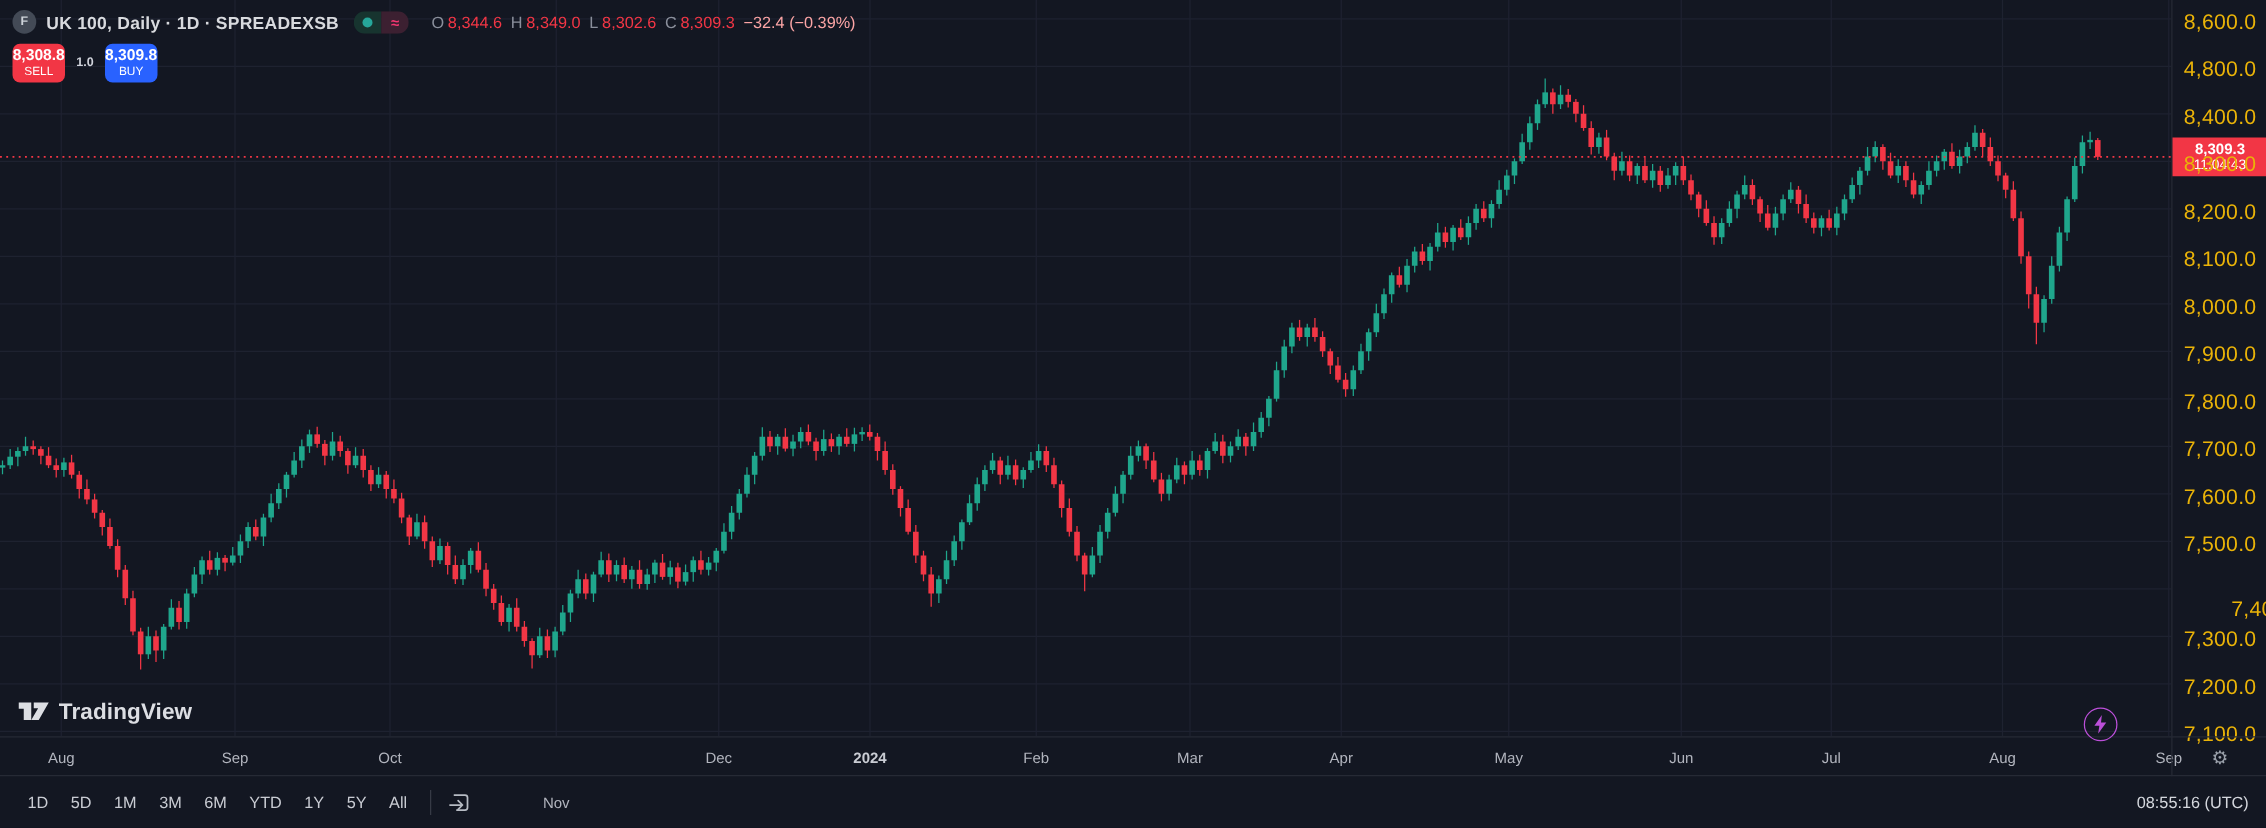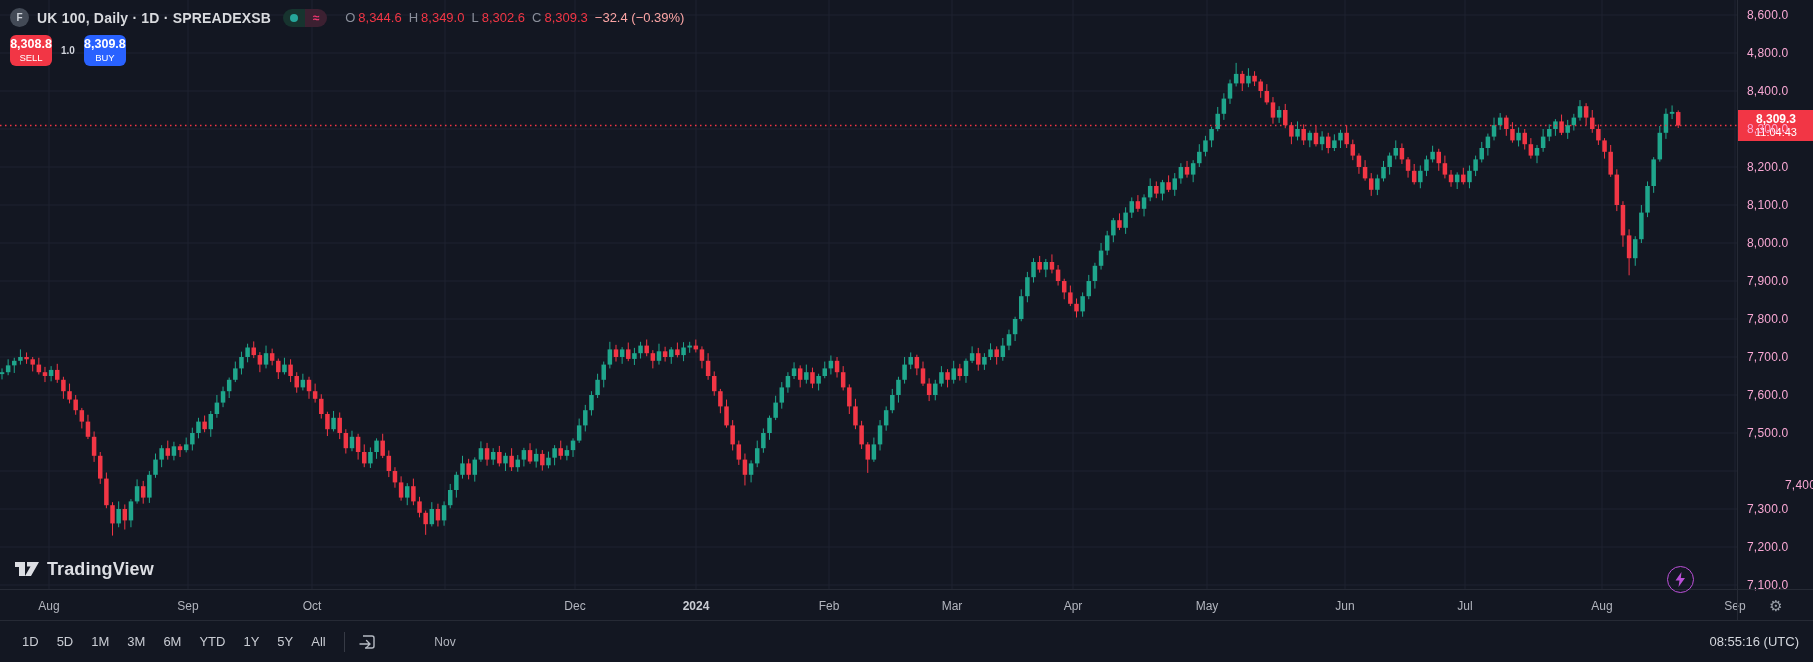--- a/index.html
+++ b/index.html
@@ -3,21 +3,21 @@
 <meta charset="utf-8">
 <style>
   html,body{margin:0;padding:0;background:#131722;width:1813px;height:662px;overflow:hidden;
     font-family:"Liberation Sans","DejaVu Sans",sans-serif;-webkit-font-smoothing:antialiased;}
   #app{position:relative;width:1813px;height:662px;background:#131722;color:#b2b5be;}
   
   #pane{position:absolute;left:0;top:0;width:1737px;height:589px;}
   #pane svg{display:block;}
   
   #price-axis{position:absolute;left:1737px;top:0;width:76px;height:589px;border-left:1px solid #262a35;}
-  .ptick{position:absolute;left:9px;font-size:12px;color:#f9a8d4;letter-spacing:.2px;}
+  .ptick{position:absolute;left:9px;font-size:17px;color:#eab308;letter-spacing:.2px;}
   #last-price-label{position:absolute;left:0px;width:76px;box-sizing:border-box;background:#f23645;color:#fff;
     text-align:center;padding:3px 4px 2px 4px;line-height:13px;}
   #last-price-label .lp{font-size:12px;font-weight:bold;}
   #last-price-label .cd{font-size:11px;font-weight:normal;}
   
   #time-axis{position:absolute;left:0;top:589px;width:1737px;height:31px;border-top:1px solid #262a35;}
   .ttick{position:absolute;top:9px;transform:translateX(-50%);font-size:12px;color:#b2b5be;}
   #axis-corner{position:absolute;left:1737px;top:589px;width:76px;height:31px;border-top:1px solid #262a35;border-left:1px solid #262a35;
     display:flex;align-items:center;justify-content:center;}
   #axis-corner .gear{font-size:15px;color:#9aa0aa;cursor:pointer;}

